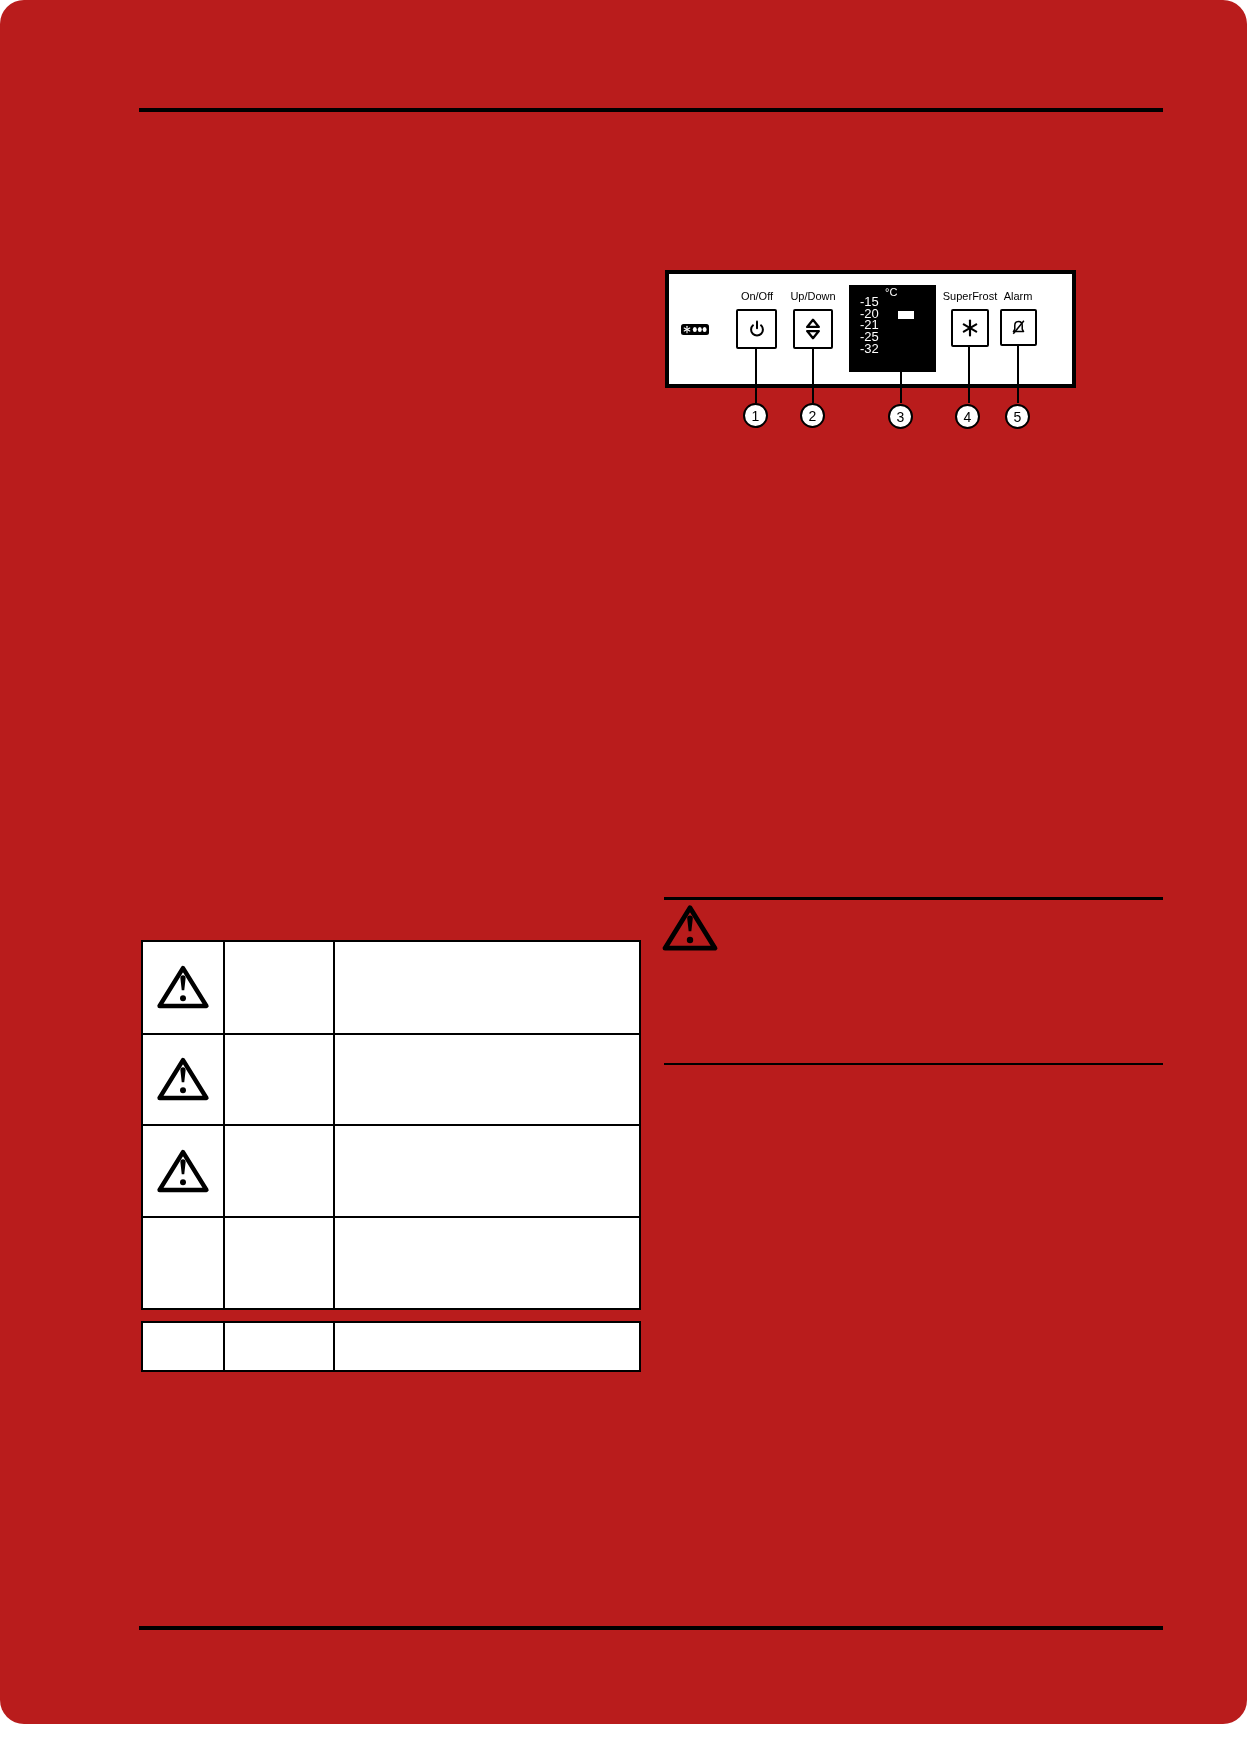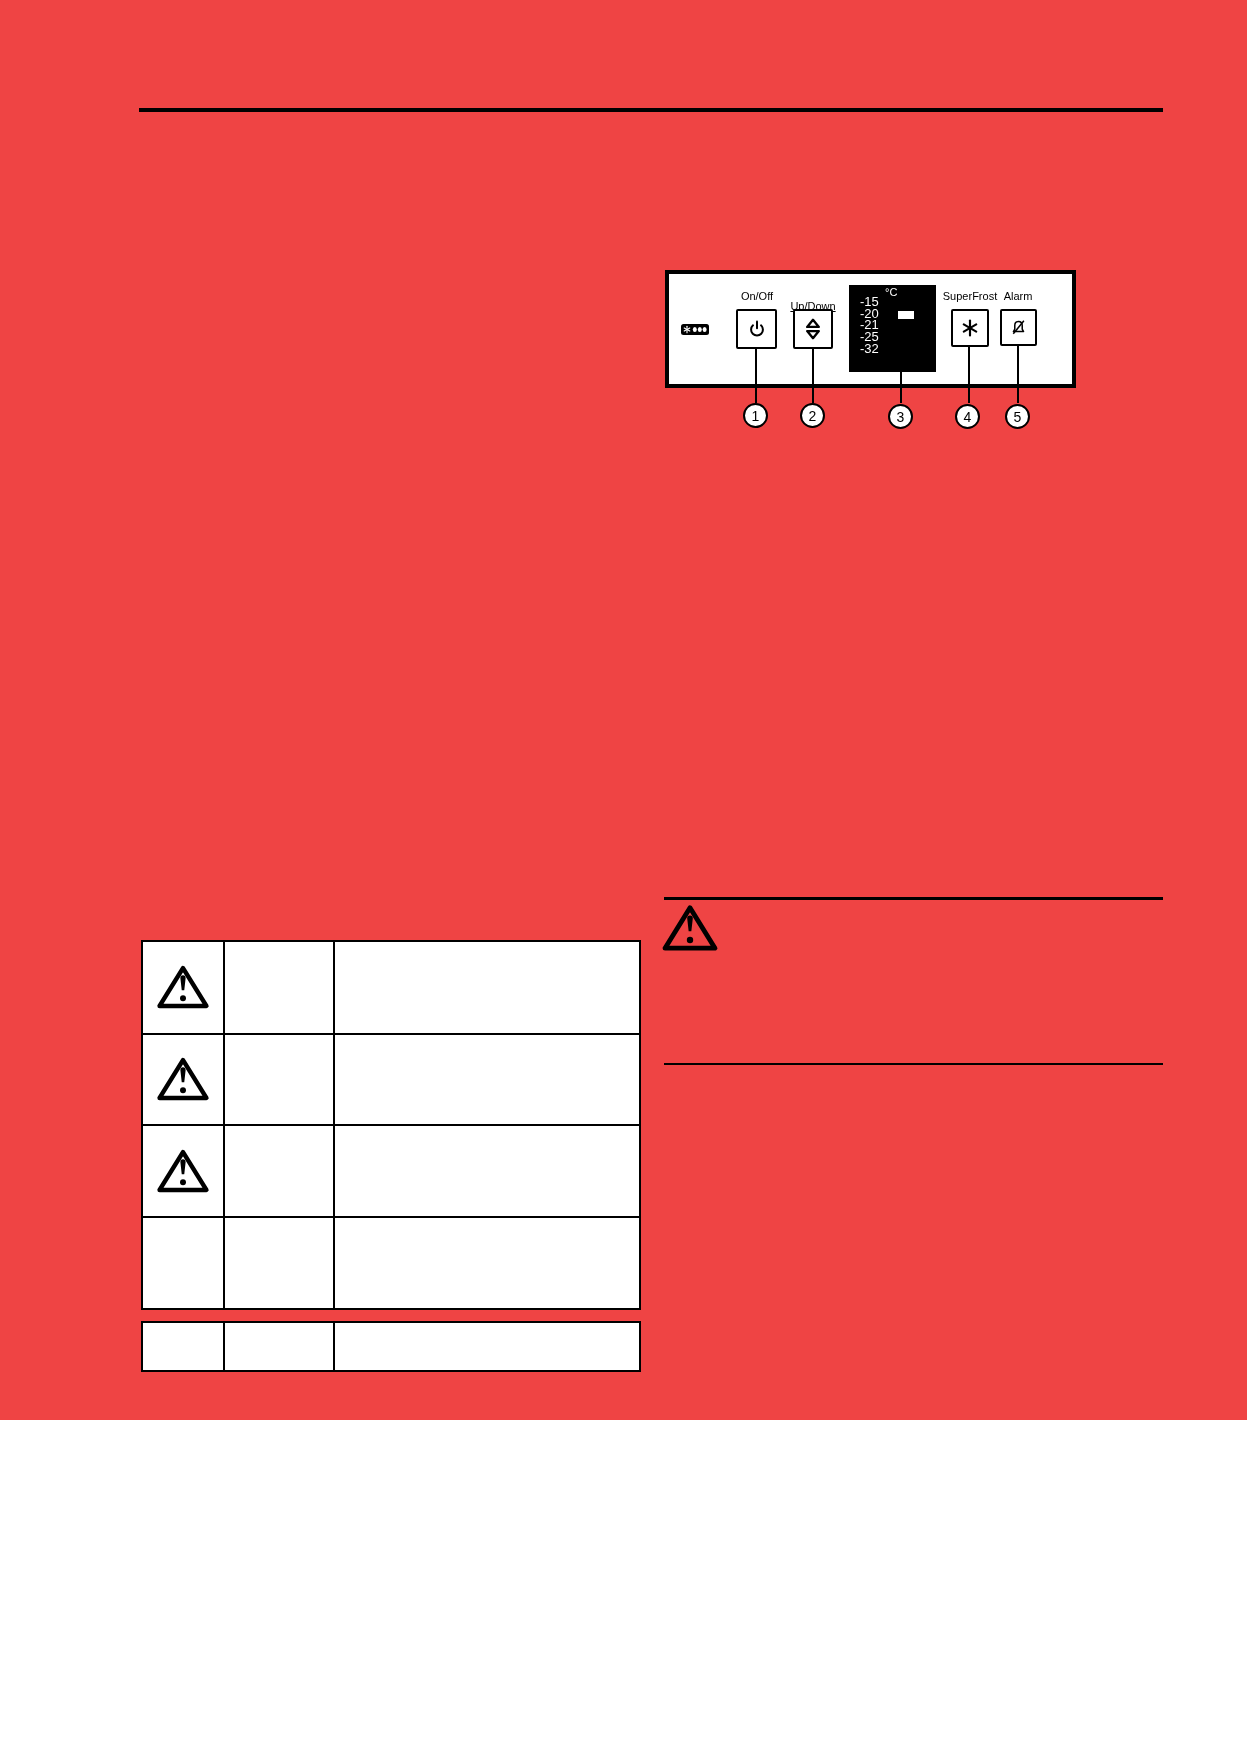--- a/index.html
+++ b/index.html
@@ -1,22 +1,23 @@
 <!DOCTYPE html>
 <html><head>
 <meta charset="utf-8">
 <style>
   html,body{margin:0;padding:0;background:#fff;}
   .page{
     position:relative;
-    width:1247px;height:1420px;
-    background:#ef4444;
+    width:1247px;height:1724px;
+    background:#b91c1c;
     font-family:"Liberation Sans", sans-serif;
     color:#000;
     overflow:hidden;
+    border-radius:24px;
   }
   .abs{position:absolute;}
   .rule{position:absolute;background:#000;}
   
   .panel{
     position:absolute;left:665px;top:270px;
     width:403px;height:110px;
     border:4px solid #000;background:#fff;
   }
   .btn{
@@ -71,21 +72,21 @@
   <div class="btn-label" style="left:712px;top:290px;">On/Off</div>
   <div class="btn" style="left:736px;top:309px;width:37px;height:36px;">
     <svg width="20" height="20" viewBox="0 0 24 24">
       <g stroke="#000" stroke-width="2.4" fill="none" stroke-linecap="round">
         <path d="M12 3v8"></path>
         <path d="M7.2 7.6a7.1 7.1 0 1 0 9.6 0"></path>
       </g>
     </svg>
   </div>
 
-  <div class="btn-label" style="left:768px;top:300px;text-decoration:underline;">Up/Down</div>
+  <div class="btn-label" style="left:768px;top:290px;">Up/Down</div>
   <div class="btn" style="left:793px;top:309px;width:36px;height:36px;">
     <svg width="20" height="24" viewBox="0 0 24 28">
       <g stroke="#000" stroke-width="2.8" fill="#fff" stroke-linejoin="round">
         <path d="M12 3 L19 11.5 H5 Z"></path>
         <path d="M12 25 L19 16.5 H5 Z"></path>
       </g>
     </svg>
   </div>
 
   <div class="display"></div>

